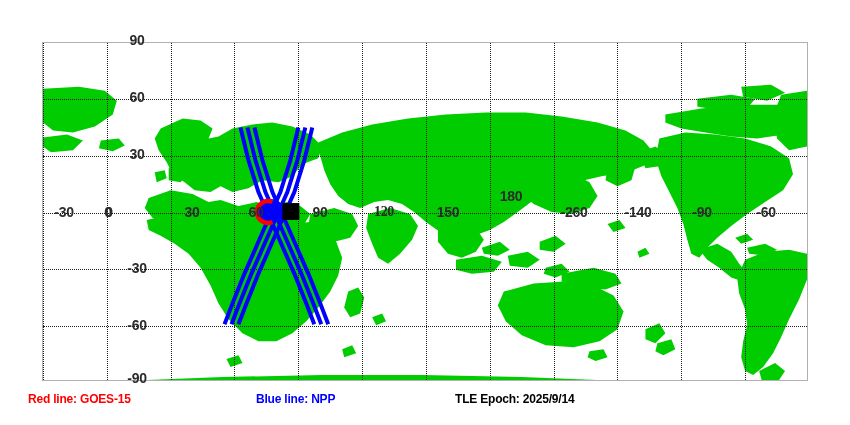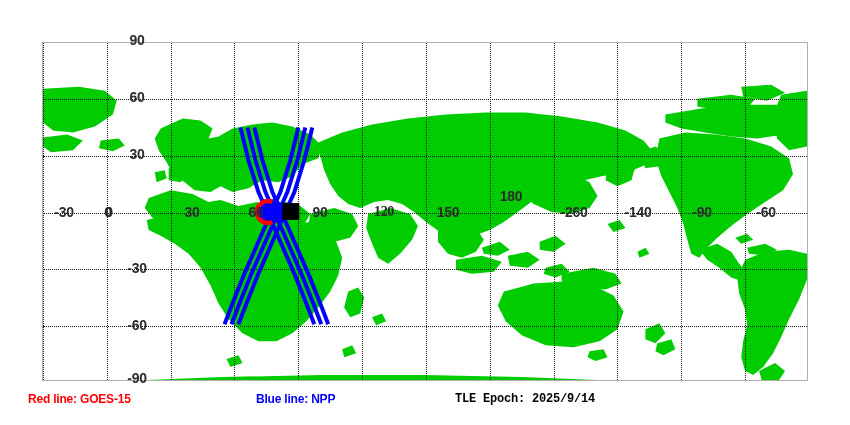--- a/index.html
+++ b/index.html
@@ -55,21 +55,21 @@
     left:0;top:392px;width:850px;height:26px;
   }
   .legend-item{
     position:absolute;
     font-size:12px;font-weight:bold;
     white-space:nowrap;
     letter-spacing:-0.2px;
   }
   #legend-red{left:28px;top:0;color:#ff0000;}
   #legend-blue{left:248px;top:0;color:#0000ff;margin-left:8px;}
-  #legend-epoch{left:455px;top:0;color:#000000;font-family:Liberation Mono, monospace;}
+  #legend-epoch{left:455px;top:0;color:#000000;}
   .lg-label,.lg-value{display:inline;}
 </style>
 </head>
 <body>
 
 <div id="plot-frame">
 
   <div id="map-layer">
     <svg viewBox="0 0 766 339" preserveAspectRatio="none">
       <rect x="0" y="0" width="766" height="339" fill="#ffffff"></rect>

